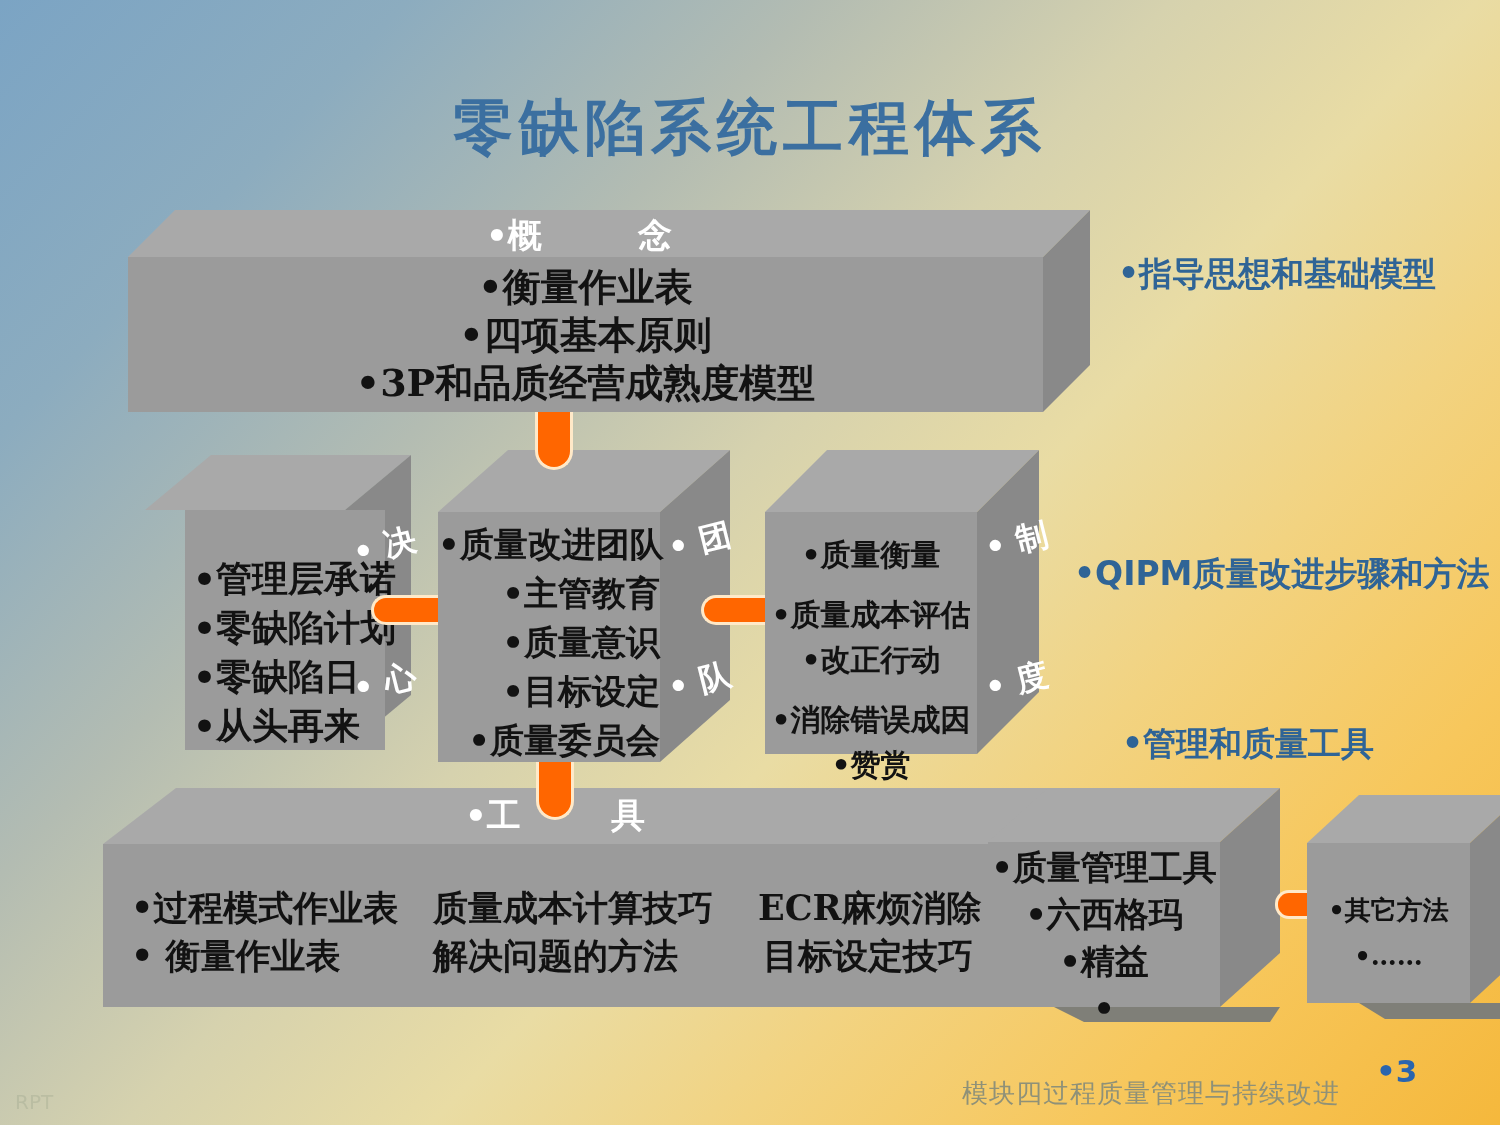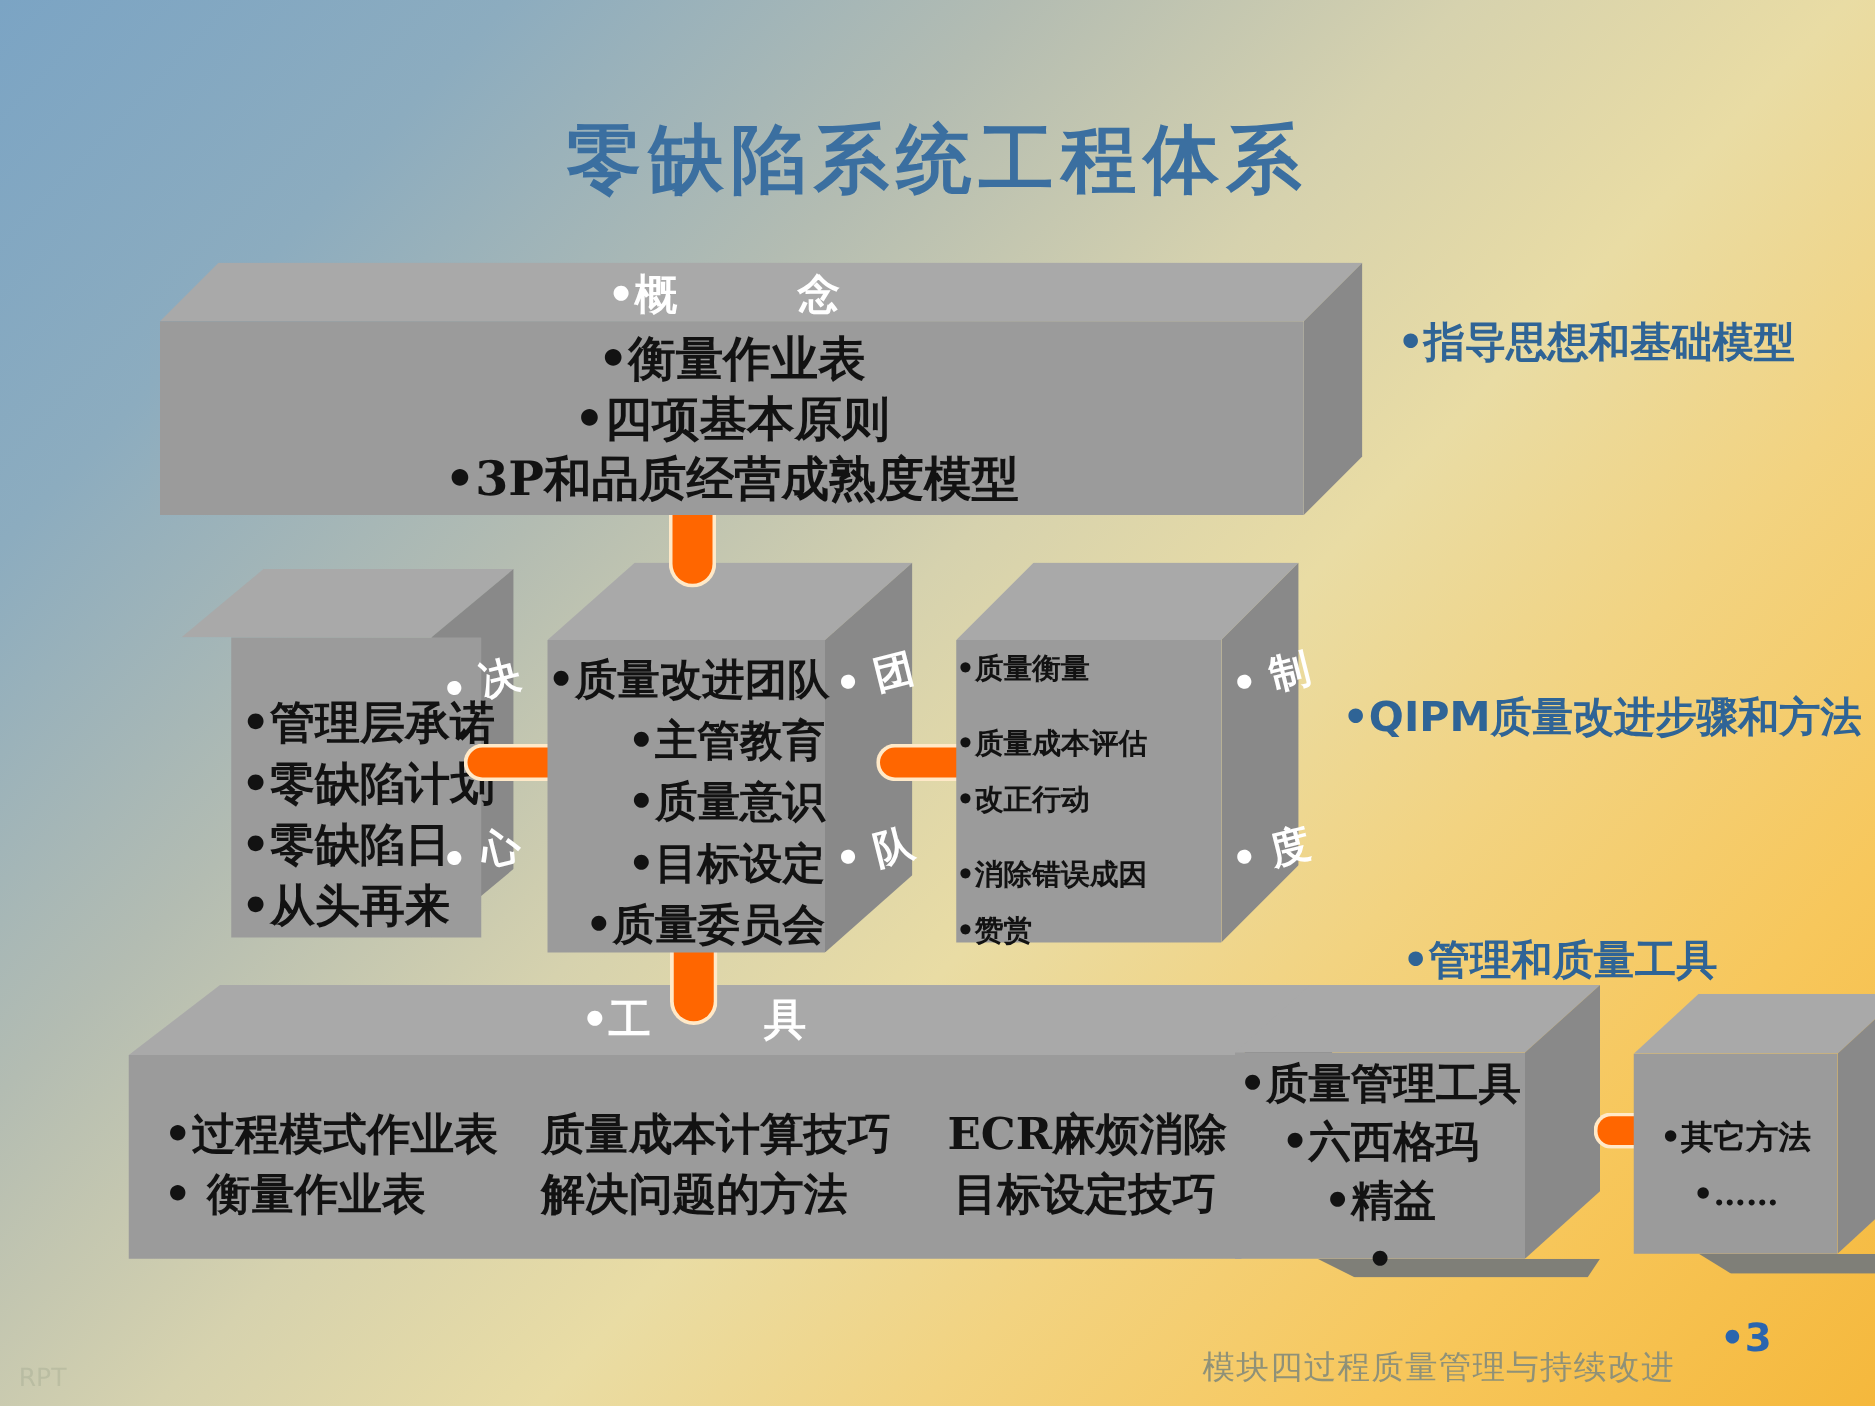--- a/index.html
+++ b/index.html
@@ -53,21 +53,21 @@
   #box-team .ftop   { width:292px; height:62px; clip-path:polygon(70px 0,292px 0,222px 62px,0 62px); }
   #box-team .fright { left:222px; top:0; width:70px; height:312px; clip-path:polygon(0 62px,70px 0,70px 250px,0 312px); }
   #box-team .ffront { left:0; top:62px; width:222px; height:250px; }
   #box-team .items  { width:100%; text-align:right; font-size:34px; line-height:49px; padding-top:8px; }
 
   
   #box-sys { left:765px; top:450px; width:274px; height:304px; z-index:24; }
   #box-sys .ftop   { width:274px; height:62px; clip-path:polygon(62px 0,274px 0,212px 62px,0 62px); }
   #box-sys .fright { left:212px; top:0; width:62px; height:304px; clip-path:polygon(0 62px,62px 0,62px 242px,0 304px); }
   #box-sys .ffront { left:0; top:62px; width:212px; height:242px; }
-  #box-sys .items  { width:100%; font-size:23px; line-height:45px; padding-top:0; }
+  #box-sys .items  { width:100%; text-align:center; font-size:30px; line-height:45px; padding-top:20px; }
 
   
   #box-tools { left:103px; top:788px; width:963px; height:219px; z-index:10; }
   #box-tools .ftop   { width:963px; height:56px; clip-path:polygon(73px 0,963px 0,890px 56px,0 56px); }
   #box-tools .fright { left:890px; top:0; width:73px; height:219px; clip-path:polygon(0 56px,73px 0,73px 163px,0 219px); }
   #box-tools .ffront { left:0; top:56px; width:890px; height:163px; }
   #box-tools .col { position:absolute; font-family:"DejaVu Serif","Liberation Serif",serif;
                     font-weight:bold; font-size:35px; line-height:48px; top:40px; white-space:nowrap; }
   #tools-col1 { left:28px; }
   #tools-col2 { left:330px; }
@@ -96,21 +96,21 @@
   #pill-left    { left:371px; top:595px; width:76px; height:30px; border-radius:15px 0 0 15px; border-right:none; z-index:21; }
   #pill-right   { left:701px; top:595px; width:72px; height:30px; border-radius:15px 0 0 15px; border-right:none; z-index:23; }
   #pill-bottom1 { left:1001px; top:889px; width:42px; height:29px; border-radius:14px 0 0 14px; border-right:none; z-index:11; }
   #pill-bottom2 { left:1275px; top:890px; width:42px; height:29px; border-radius:14px 0 0 14px; border-right:none; z-index:13; }
 
   
   .side-label { position:absolute; color:#2f6496; font-weight:bold; font-size:33px;
                 white-space:nowrap; z-index:50; }
   #side-label-1 { left:1118px; top:252px; }
   #side-label-2 { left:1074px; top:552px; }
-  #side-label-3 { left:1122px; top:722px;margin-top:24px; }
+  #side-label-3 { left:1122px; top:722px; }
 
   .footer-text { position:absolute; left:962px; top:1076px; font-size:26px; color:#8f9178;
                  letter-spacing:1px; z-index:50;
                  font-family:"DejaVu Serif","Liberation Serif",serif; }
   .page-num { position:absolute; left:1376px; top:1053px; font-size:31px; font-weight:bold;
               color:#2a65ae; z-index:50; }
   .watermark { position:absolute; left:15px; top:1090px; font-size:20px;
                color:rgba(110,125,105,0.18); z-index:50; }
 </style>
 </head>

